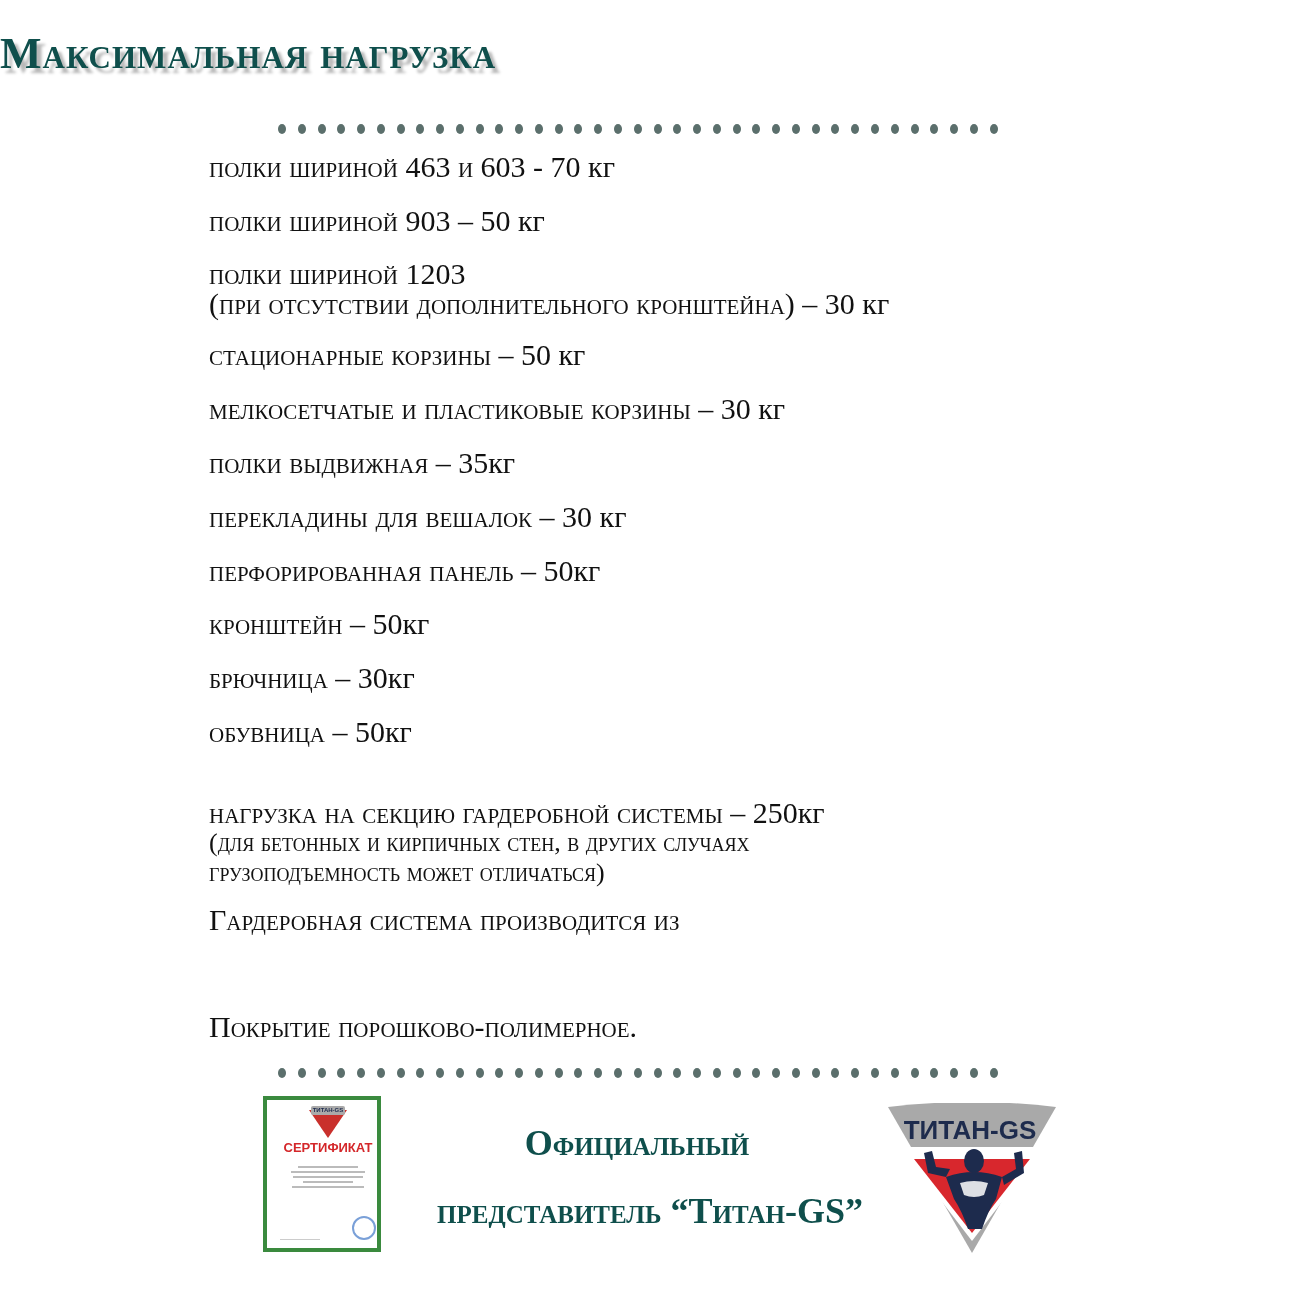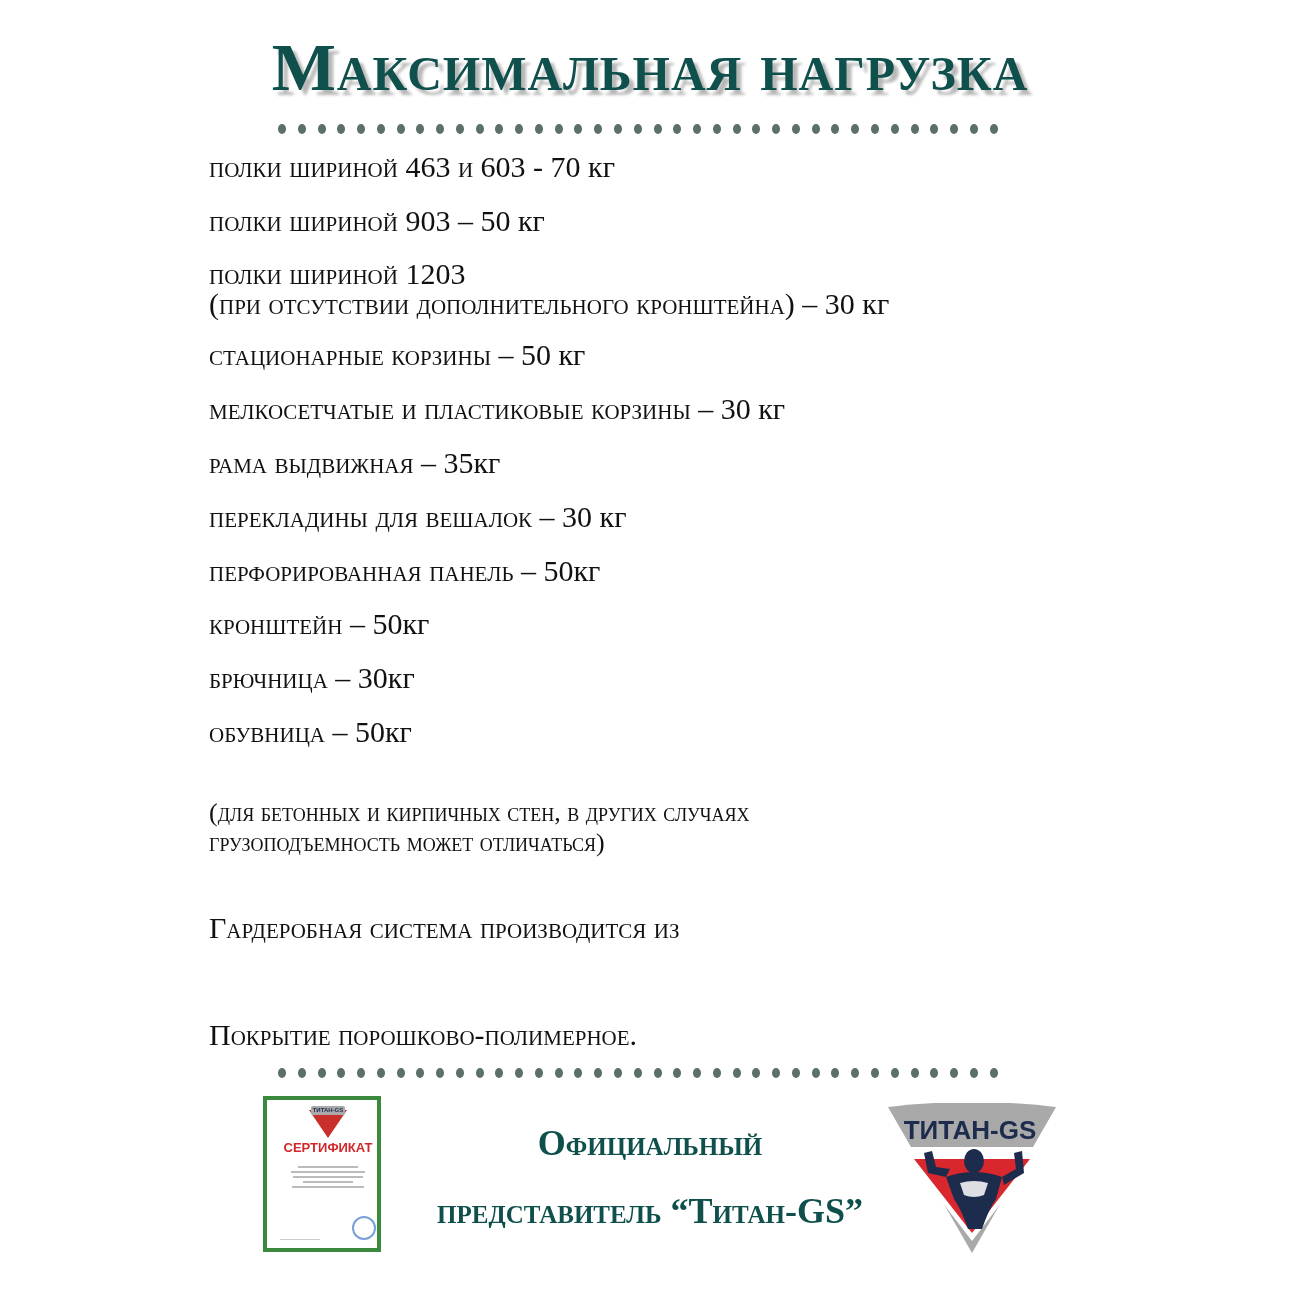--- a/index.html
+++ b/index.html
@@ -1,36 +1,36 @@
 <!DOCTYPE html>
 <html><head>
   <meta charset="utf-8">
   <style>
     html, body { margin: 0; padding: 0; background: #ffffff; }
     body { width: 1300px; height: 1300px; position: relative; overflow: hidden;
            font-family: "Liberation Serif", "DejaVu Serif", serif; color: #111; }
 
-    .title { position: absolute; left: 0; width: 1300px; top: 28px; text-align: center;
-             font-size: 68px; font-weight: bold; color: #0f4f4c; font-variant: small-caps;
+    .title { position: absolute; left: 0; width: 1300px; top: 28px; 
+             font-size: 44px; font-weight: bold; color: #0f4f4c; font-variant: small-caps;
              letter-spacing: 1px; text-shadow: 5px 5px 3px #b8b8b8; }
 
     .dots { position: absolute; left: 278px; width: 720px; height: 14px;
             display: flex; justify-content: space-between; align-items: center; }
     .dots span { width: 8px; height: 10px; border-radius: 50%; background: #5b6f6c; display: block; }
     .dots-top { top: 122px; }
     .dots-bottom { top: 1066px; }
 
     .item { position: absolute; left: 209px; font-size: 30px; line-height: 30px;
             font-variant: small-caps; white-space: nowrap; transform-origin: left top; }
     .item .val { font-variant: normal; }
 
     .sub { font-size: 26px; line-height: 30px; }
 
     .para { position: absolute; left: 209px; font-size: 30px; line-height: 32px;
-            font-variant: small-caps; white-space: nowrap; margin-top: 8px; }
+            font-variant: small-caps; white-space: nowrap; }
 
     
     .cert { position: absolute; left: 263px; top: 1096px; width: 118px; height: 156px;
             border: 4px solid #3a8a3e; background: #fff; box-sizing: border-box;
             display: flex; flex-direction: column; align-items: center; padding-left: 12px; }
     .cert-logo { margin-top: 6px; width: 38px; height: 30px; position: relative; }
     .cert-logo .shield { width: 0; height: 0; border-left: 19px solid transparent;
             border-right: 19px solid transparent; border-top: 28px solid #c9302c;
             position: absolute; top: 4px; left: 0; }
     .cert-logo .band { position: absolute; top: 0; left: 2px; width: 34px; height: 9px;
@@ -38,21 +38,21 @@
             font-size: 6px; font-weight: bold; color: #1d2b4d; text-align: center; line-height: 9px; }
     .cert-title { margin-top: 4px; font-family: "Liberation Sans", sans-serif; font-weight: bold;
             font-size: 13px; color: #d4272a; letter-spacing: 0px; }
     .cert-lines { margin-top: 8px; width: 80px; }
     .cert-lines div { height: 2px; background: #bbb; margin: 3px auto; }
     .cert-foot { margin-top: auto; margin-bottom: 8px; width: 96px; display: flex;
             justify-content: space-between; align-items: flex-end; }
     .cert-foot .sig { width: 40px; height: 14px; border-bottom: 1px solid #ccc; }
     .cert-foot .stamp { width: 20px; height: 20px; border-radius: 50%; border: 2px solid #7aa0d8; }
 
-    .rep1 { position: absolute; left: 400px; width: 500px; top: 1122px; text-align: center;
+    .rep1 { position: absolute; left: 387px; width: 500px; top: 1122px; text-align: center;
             font-size: 36px; font-weight: bold; color: #0f4f4c; font-variant: small-caps; }
     .rep2 { position: absolute; left: 400px; width: 500px; top: 1190px; text-align: center;
             font-size: 36px; font-weight: bold; color: #0f4f4c; font-variant: small-caps; }
 
     
     .titan { position: absolute; left: 884px; top: 1103px; width: 176px; height: 152px; }
   </style>
 </head>
 <body>
 
@@ -108,39 +108,40 @@
   <div>полки шириной 1203</div>
   <div><span>(при отсутствии дополнительного кронштейна)</span><span> – </span><span class="val">30 кг</span></div>
 </div>
 <div class="item" style="top:340px;">
   <span>стационарные корзины</span><span> – </span><span class="val">50 кг</span>
 </div>
 <div class="item" style="top:394px;">
   <span>мелкосетчатые и пластиковые корзины</span><span> – </span><span class="val">30 кг</span>
 </div>
 <div class="item" style="top:448px;">
-  <span>рама выдвижная</span><span> – </span><span class="val">35кг</span>
+  <span>полки выдвижная</span><span> – </span><span class="val">35кг</span>
 </div>
 <div class="item" style="top:502px;">
   <span>перекладины для вешалок</span><span> – </span><span class="val">30 кг</span>
 </div>
 <div class="item" style="top:556px;">
   <span>перфорированная панель</span><span> – </span><span class="val">50кг</span>
 </div>
 <div class="item" style="top:609px;">
   <span>кронштейн</span><span> – </span><span class="val">50кг</span>
 </div>
 <div class="item" style="top:663px;">
   <span>брючница</span><span> – </span><span class="val">30кг</span>
 </div>
 <div class="item" style="top:717px;">
   <span>обувница</span><span> – </span><span class="val">50кг</span>
 </div>
 
 <div class="item" style="top:798px;">
+  <div><span>нагрузка на секцию гардеробной системы</span><span> – </span><span class="val">250кг</span></div>
   <div class="sub">(для бетонных и кирпичных стен, в других случаях</div>
   <div class="sub">грузоподъемность может отличаться)</div>
 </div>
 
 <div class="para" style="top:904px;">
   <div>Гардеробная система производится из</div>
 </div>
 
 <div class="para" style="top:1011px;">Покрытие порошково-полимерное.</div>
 

